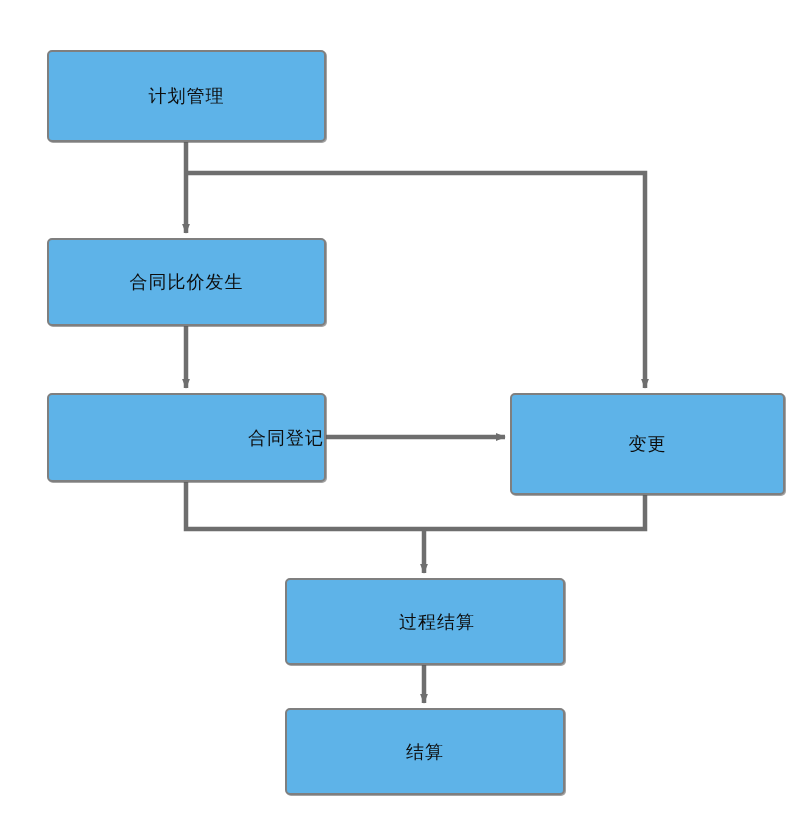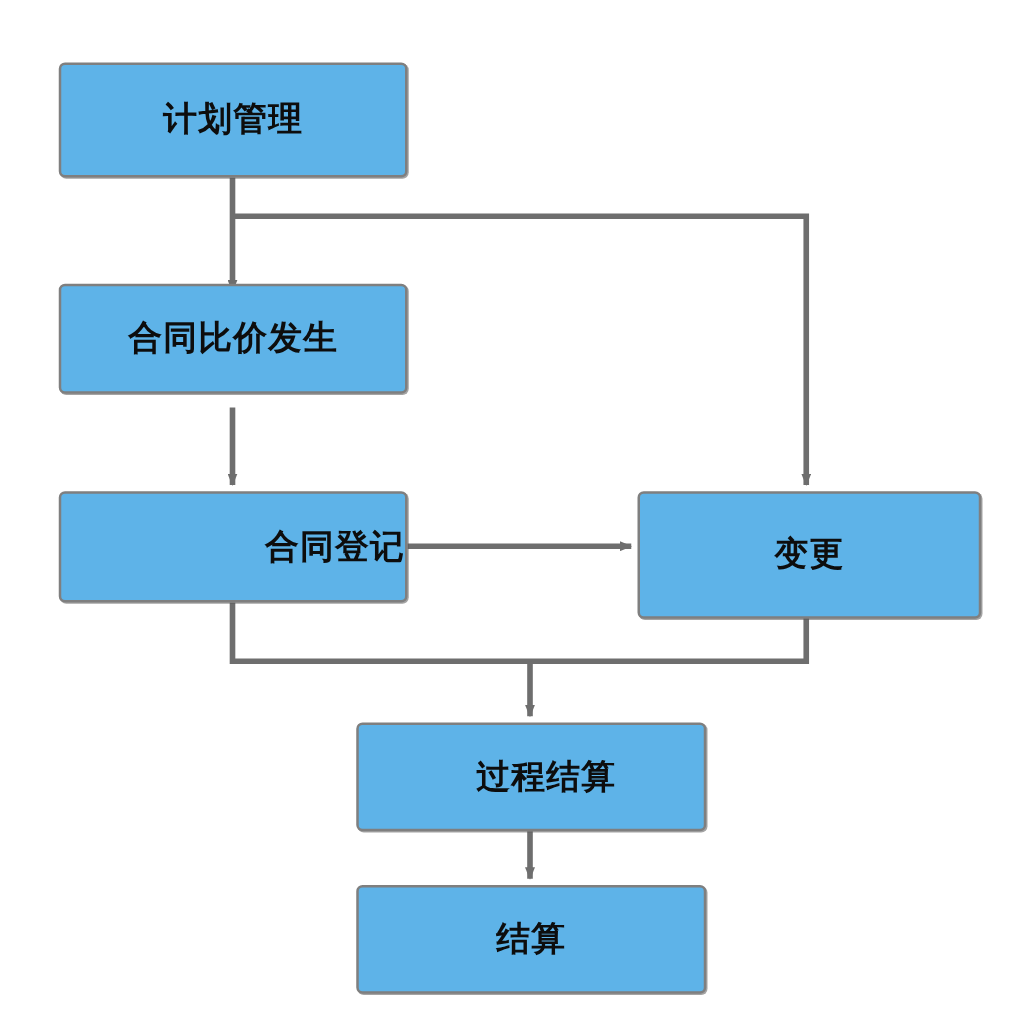--- a/index.html
+++ b/index.html
@@ -36,28 +36,28 @@
     background: #5EB3E8;
     border: 2px solid #7F7F7F;
     border-radius: 5px;
     display: flex;
     align-items: center;
     justify-content: center;
     box-shadow: 1px 1px 0 0 rgba(90,90,90,0.55);
   }
   .node-label {
     color: #0d0d0d;
-    font-size: 27px;
+    font-size: 18px;
     line-height: 1.1;
     letter-spacing: 1px;
     white-space: nowrap;
-    font-weight: 700;
+    font-weight: 400;
   }
   .node-plan          { left: 47px;  top: 50px;  width: 279px; height: 92px; }
-  .node-contract-bid  { left: 47px;  top: 227px; width: 279px; height: 88px; }
+  .node-contract-bid  { left: 47px;  top: 238px; width: 279px; height: 88px; }
   .node-contract-reg  { left: 47px;  top: 393px; width: 279px; height: 89px; justify-content: flex-end; }
   .node-change        { left: 510px; top: 393px; width: 275px; height: 102px; }
   .node-progress-settle { left: 285px; top: 578px; width: 280px; height: 87px; padding-left: 24px; }
   .node-settle        { left: 285px; top: 708px; width: 280px; height: 87px; }
 </style>
 </head>
 <body>
 
 <div id="diagram-canvas">
 

